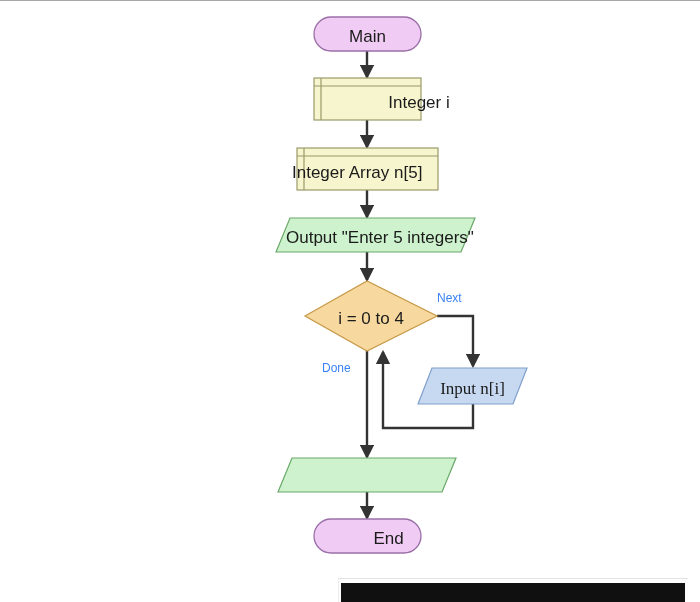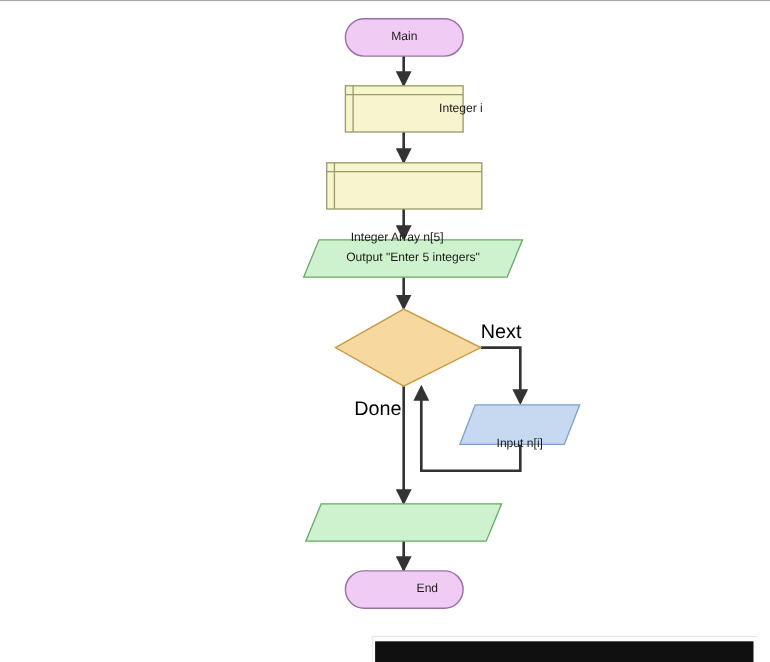--- a/index.html
+++ b/index.html
@@ -26,31 +26,31 @@
     background: #a8a8a8;
   }
   #flow-svg {
     position: absolute;
     left: 0;
     top: 0;
   }
   .node-label {
     position: absolute;
     font-family: "Liberation Sans", sans-serif;
-    font-size: 11px;
+    font-size: 17px;
     color: #1b1b1b;
     white-space: nowrap;
     text-align: center;
     pointer-events: none;
   }
   .edge-label {
     position: absolute;
     font-family: "Liberation Sans", sans-serif;
-    font-size: 18px;
-    color: #000000;
+    font-size: 12px;
+    color: #3b82f6;
     white-space: nowrap;
   }
   #scrollbar-track {
     position: absolute;
     left: 338px;
     top: 578px;
     width: 349px;
     height: 24px;
     background: #fdfdfd;
     border-top: 1px solid #e3e3e3;
@@ -112,26 +112,27 @@
 
     <polygon points="278,492 292,458 456,458 442,492" fill="#cdf2cd" stroke="#6aa86a" stroke-width="1.2"></polygon>
 
     <rect x="314" y="519" width="107" height="34" rx="17" ry="17" fill="#f0ccf4" stroke="#9a6fa8" stroke-width="1.3"></rect>
   </svg>
 
   <div class="node-label" style="left:314px; top:27px; width:107px;">Main</div>
 
   <div class="node-label" style="left:321px; top:93px; width:100px;padding-left:48px;">Integer i</div>
 
-  <div class="node-label" style="left:304px; top:163px; width:114px;margin-top:47px;">Integer Array n[5]</div>
+  <div class="node-label" style="left:292px; top:163px; width:114px;">Integer Array n[5]</div>
 
   <div class="node-label" style="left:286px; top:228px; width:179px;">Output "Enter 5 integers"</div>
 
+  <div class="node-label" style="left:305px; top:309px; width:132px;">i = 0 to 4</div>
 
-  <div class="node-label" style="left:424px; top:397px; width:97px;">Input n[i]</div>
+  <div class="node-label" style="left:424px; top:379px; width:97px;font-family:Liberation Serif, serif;">Input n[i]</div>
 
 
   <div class="node-label" style="left:314px; top:529px; width:107px;margin-left:21px;">End</div>
 
   <div class="edge-label" style="left:437px; top:291px;">Next</div>
 
   <div class="edge-label" style="left:322px; top:361px;">Done</div>
 
   <div id="scrollbar-track"></div>
   <div id="scrollbar-thumb"></div>

